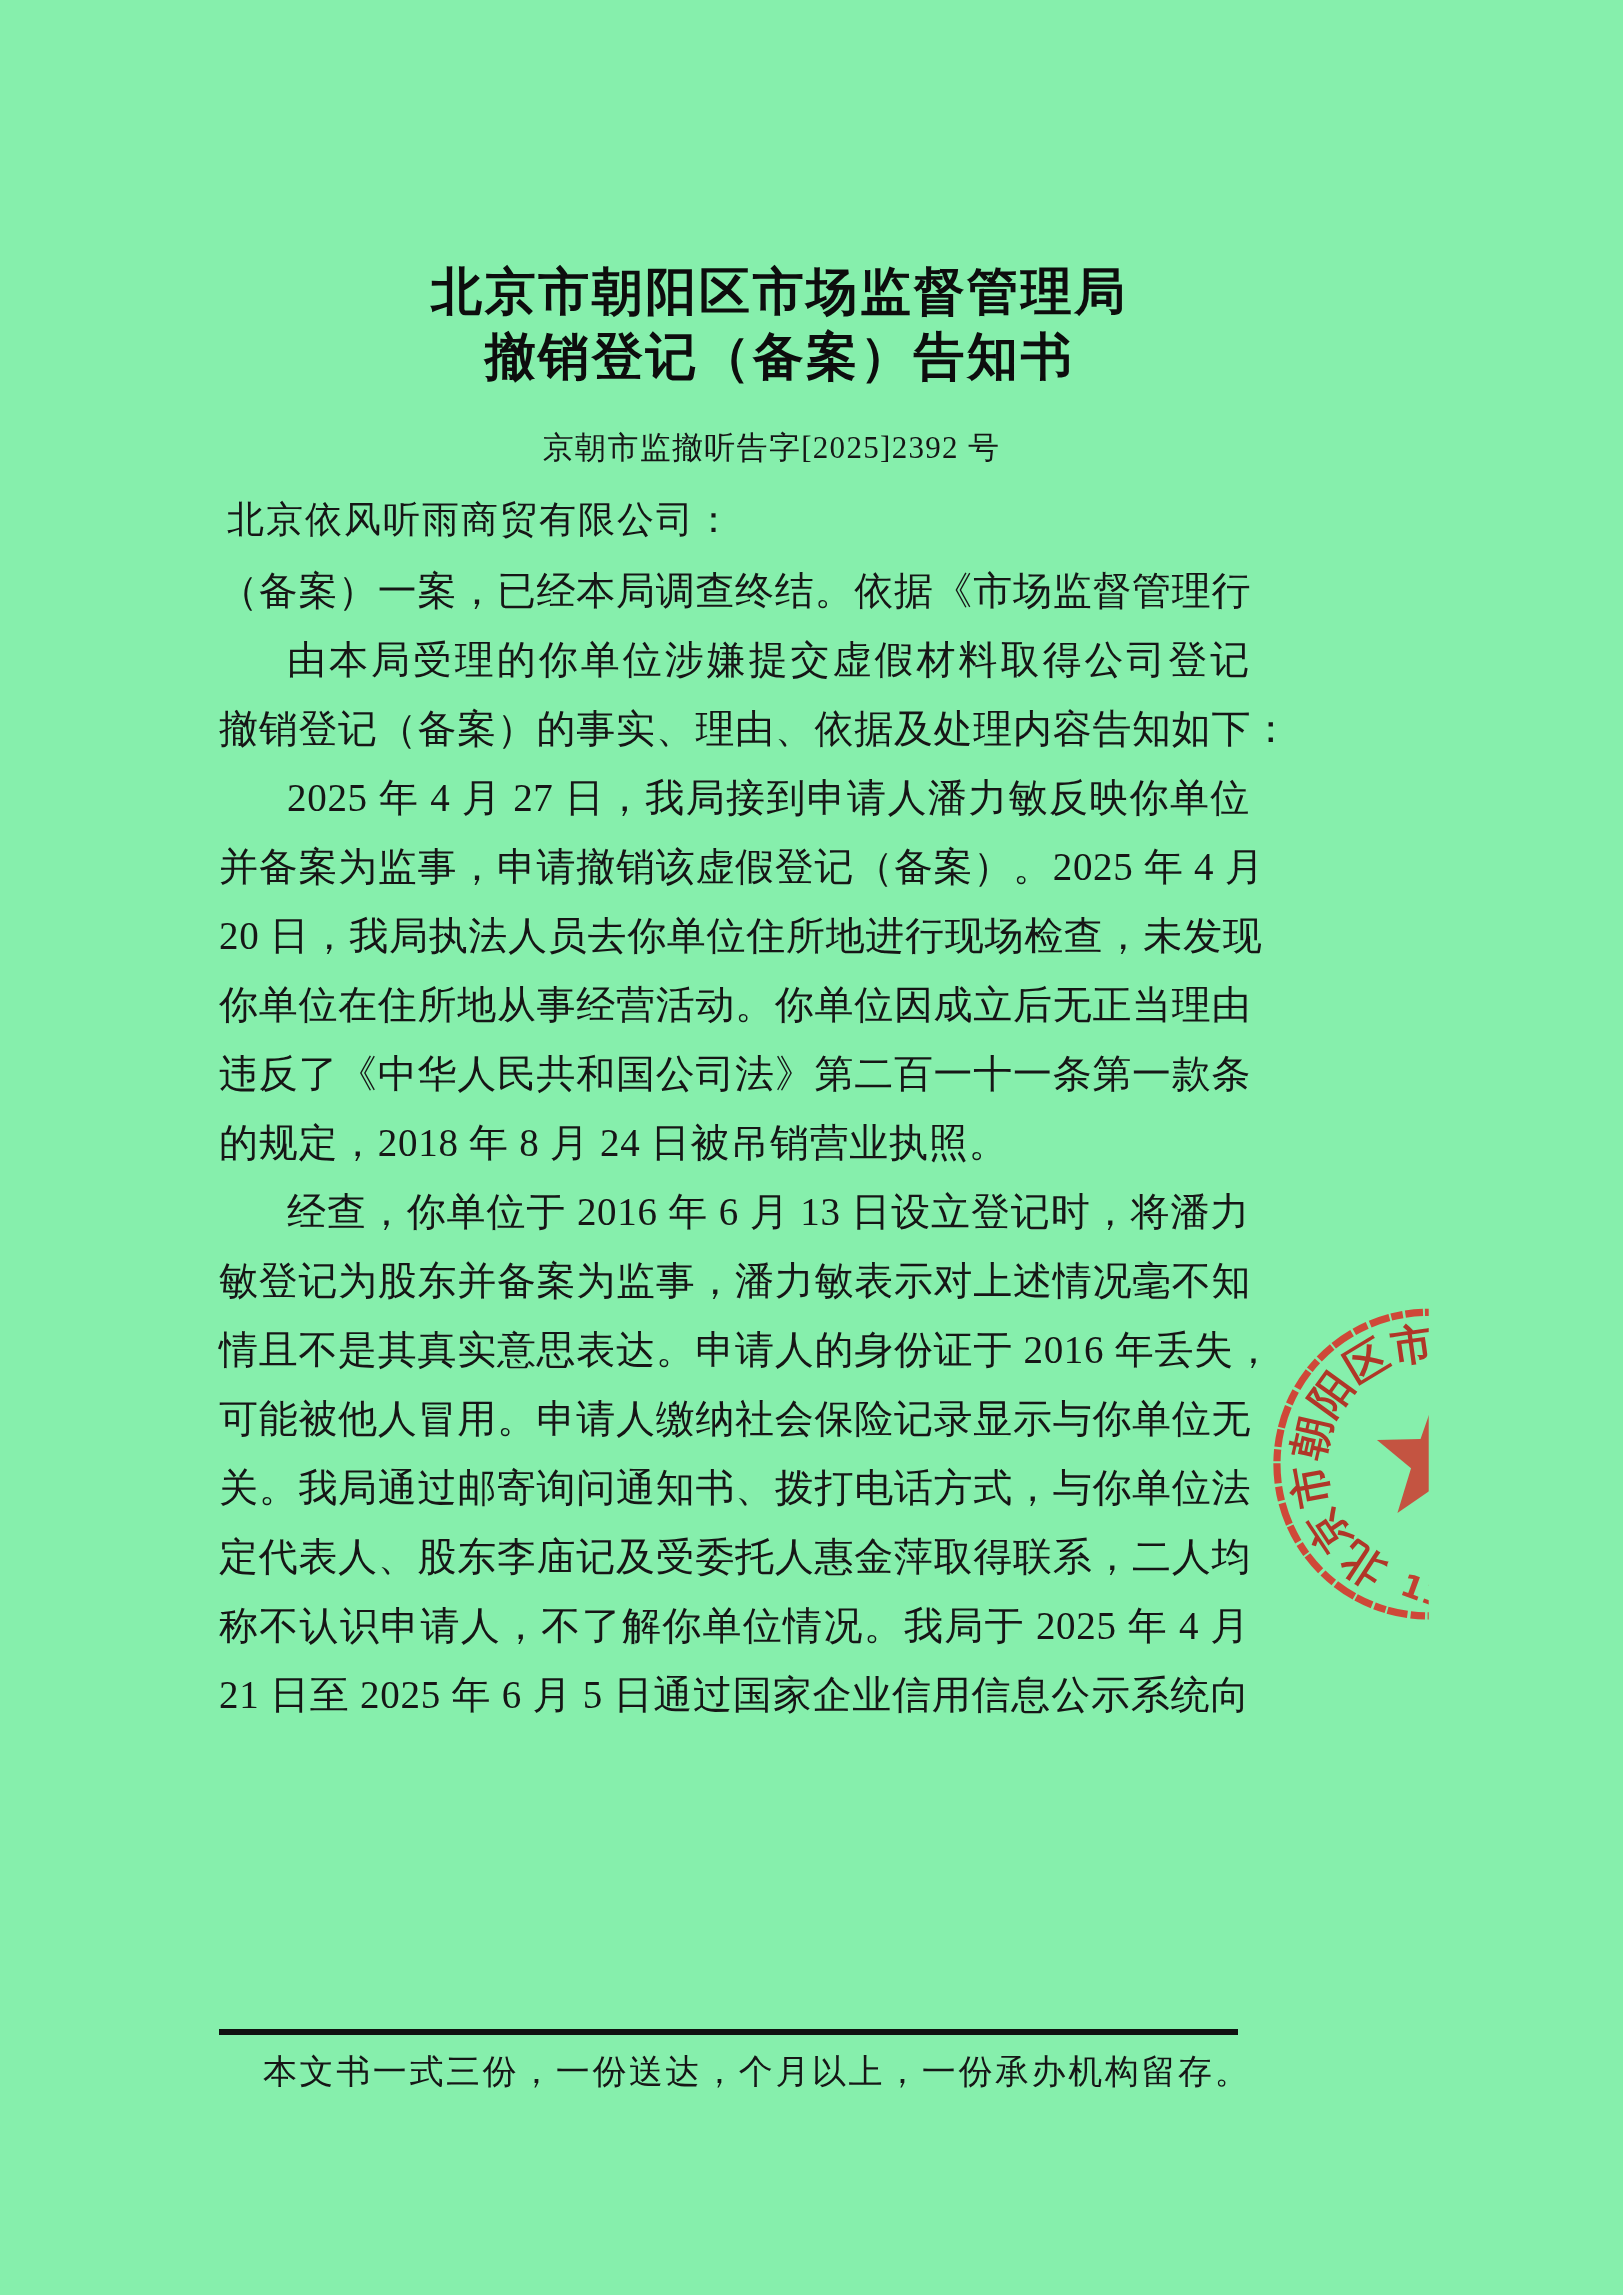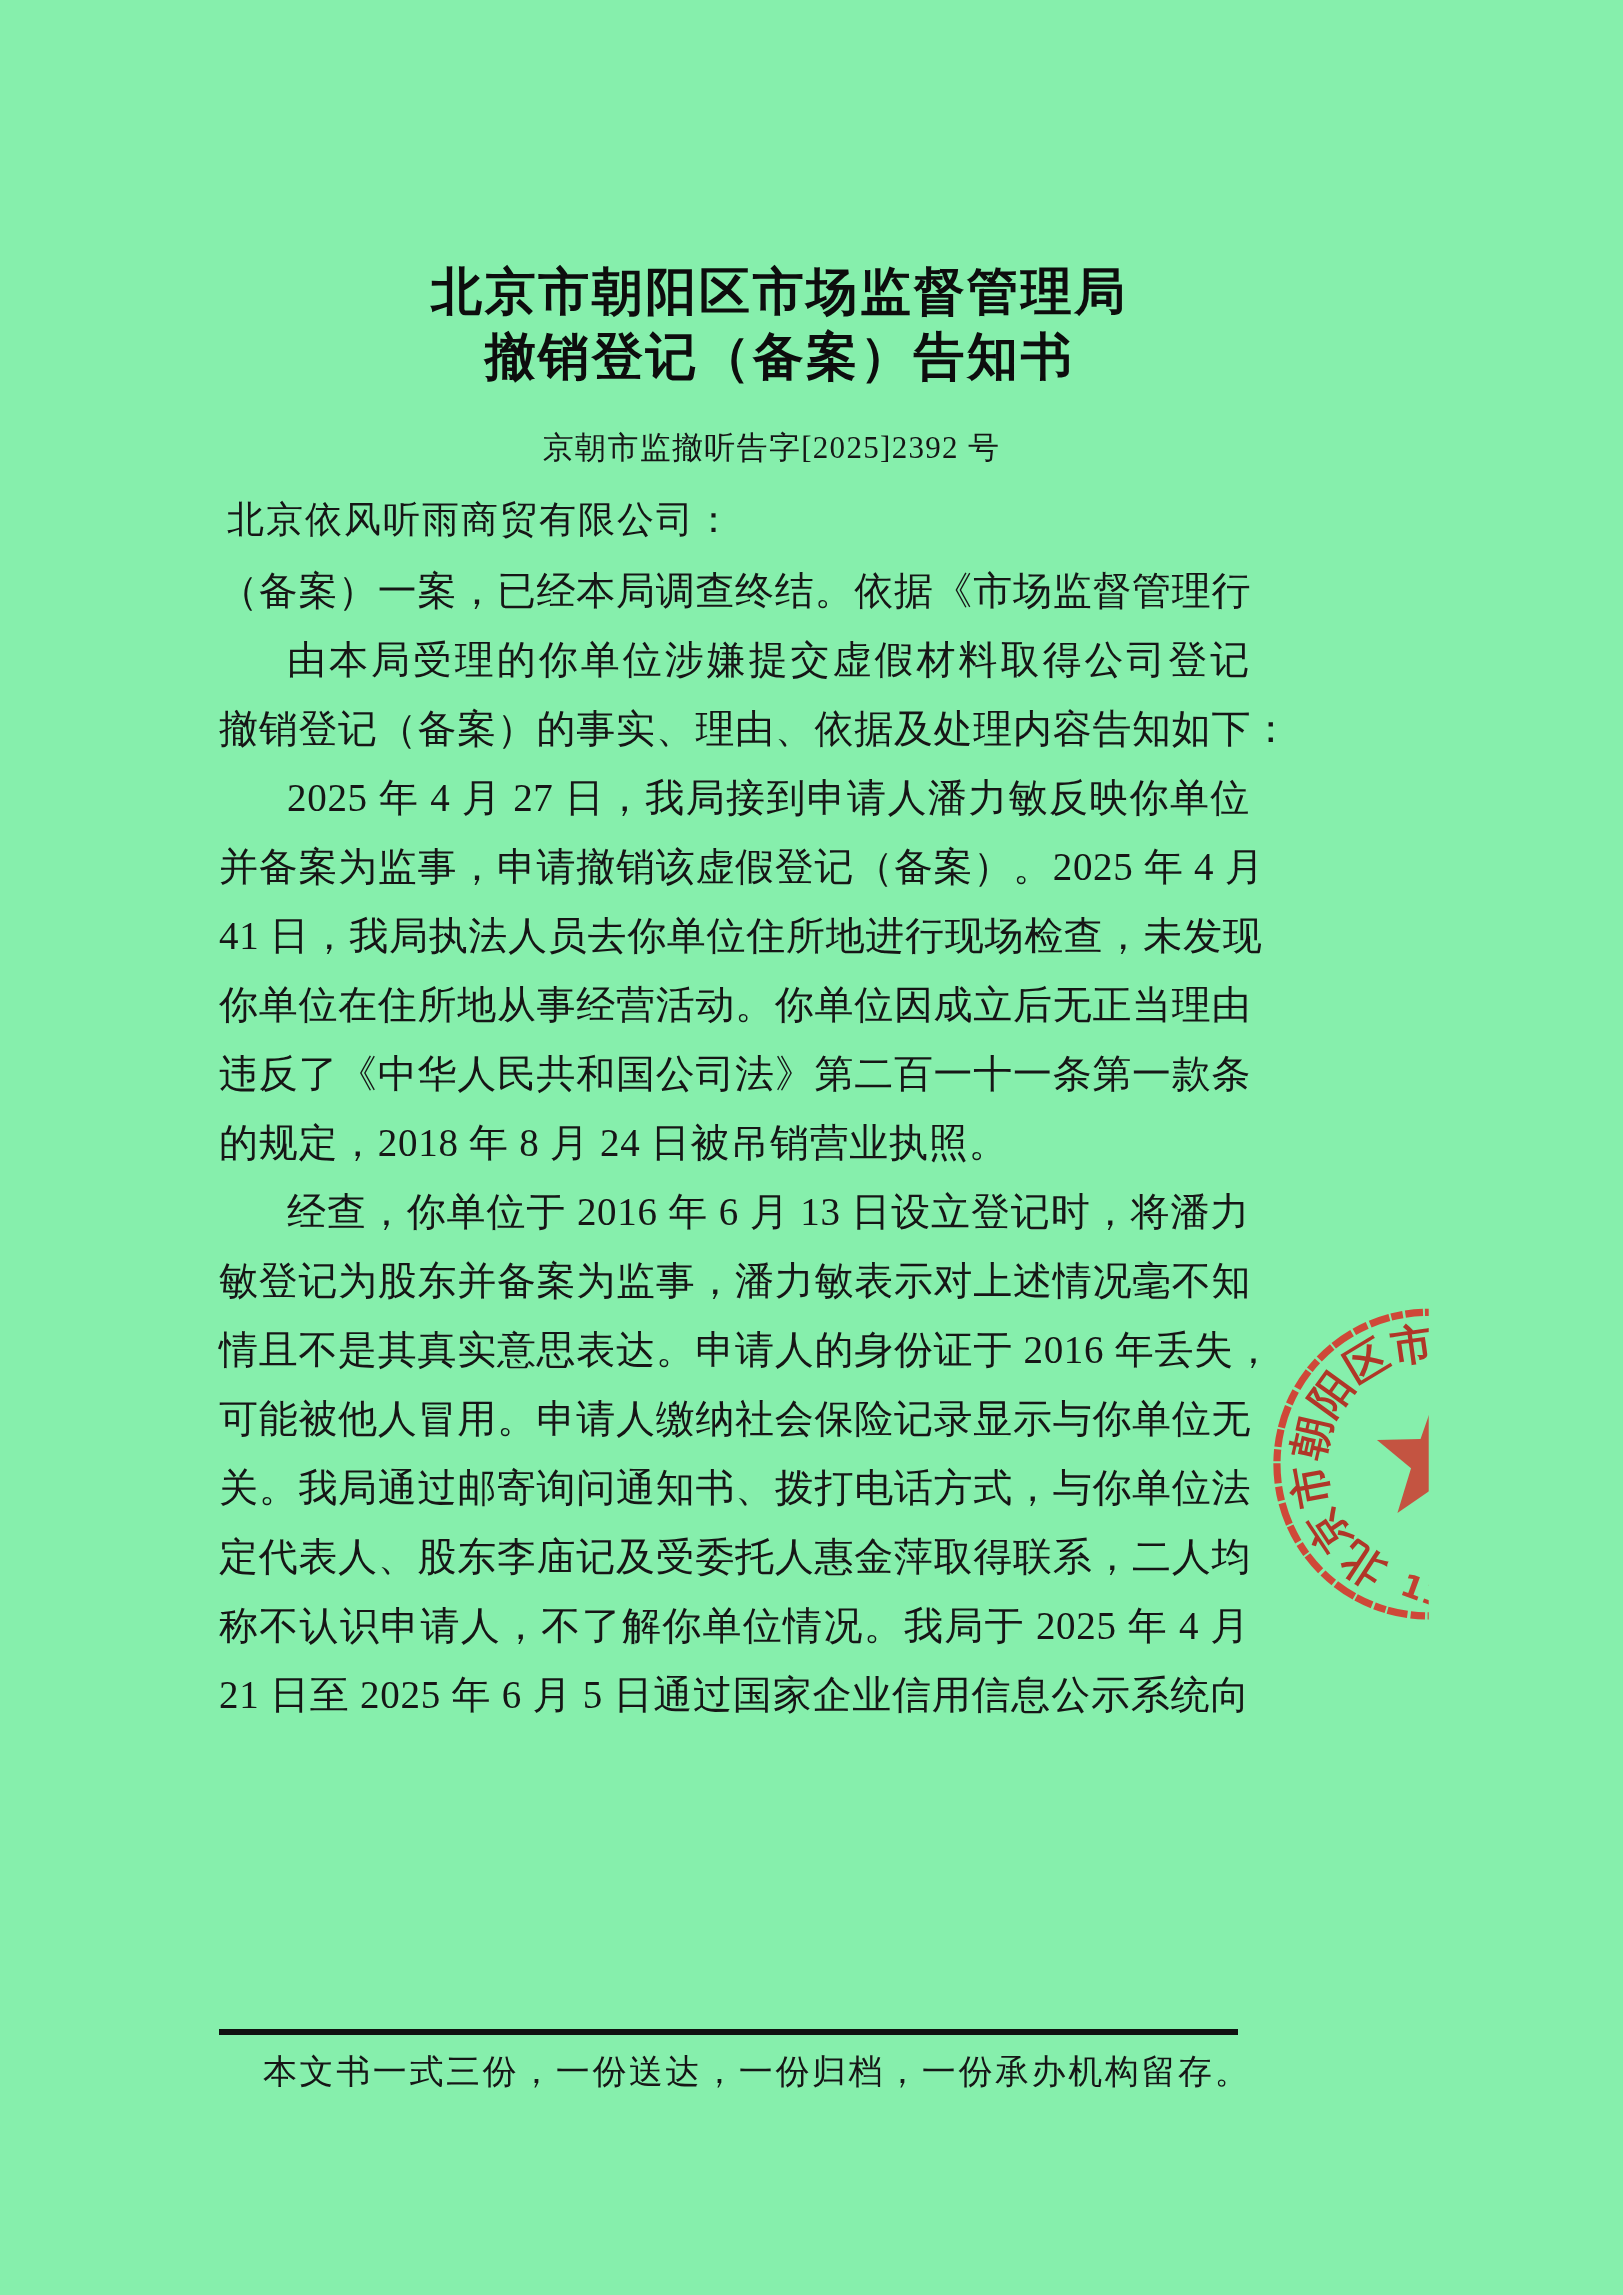--- a/index.html
+++ b/index.html
@@ -105,37 +105,37 @@
 
   <div class="recipient">北京依风听雨商贸有限公司：</div>
 
   <div class="body-text">
     <div class="ln">（备案）一案，已经本局调查终结。依据《市场监督管理行</div>
     <div class="ln indent">由本局受理的你单位涉嫌提交虚假材料取得公司登记</div>
     <div class="ln end">撤销登记（备案）的事实、理由、依据及处理内容告知如下：</div>
 
     <div class="ln indent">2025 年 4 月 27 日，我局接到申请人潘力敏反映你单位</div>
     <div class="ln">并备案为监事，申请撤销该虚假登记（备案）。2025 年 4 月</div>
-    <div class="ln">41 日，我局执法人员去你单位住所地进行现场检查，未发现</div>
+    <div class="ln">20 日，我局执法人员去你单位住所地进行现场检查，未发现</div>
     <div class="ln">你单位在住所地从事经营活动。你单位因成立后无正当理由</div>
     <div class="ln">违反了《中华人民共和国公司法》第二百一十一条第一款条</div>
     <div class="ln end">的规定，2018 年 8 月 24 日被吊销营业执照。</div>
 
     <div class="ln indent">经查，你单位于 2016 年 6 月 13 日设立登记时，将潘力</div>
     <div class="ln">敏登记为股东并备案为监事，潘力敏表示对上述情况毫不知</div>
     <div class="ln">情且不是其真实意思表达。申请人的身份证于 2016 年丢失，</div>
     <div class="ln">可能被他人冒用。申请人缴纳社会保险记录显示与你单位无</div>
     <div class="ln">关。我局通过邮寄询问通知书、拨打电话方式，与你单位法</div>
     <div class="ln">定代表人、股东李庙记及受委托人惠金萍取得联系，二人均</div>
     <div class="ln">称不认识申请人，不了解你单位情况。我局于 2025 年 4 月</div>
     <div class="ln">21 日至 2025 年 6 月 5 日通过国家企业信用信息公示系统向</div>
   </div>
 
   <div class="foot-rule"></div>
-  <div class="foot-note">本文书一式三份，一份送达，一份归档，一份承办机构留存。</div>
+  <div class="foot-note">本文书一式三份，一份送达，个月以上，一份承办机构留存。</div>
 
   <svg class="seal-svg" viewBox="0 0 2481 3508">
     <defs>
       <clipPath id="sealCut">
         <rect x="1900" y="1975" width="284" height="530"></rect>
       </clipPath>
     </defs>
     <g clip-path="url(#sealCut)" opacity="0.92">
       <circle cx="2184" cy="2238" r="232" fill="none" stroke="#d63a2e" stroke-width="11" stroke-dasharray="27 3 34 4 22 5 31 3 18 4"></circle>
       <path id="sealTextPath" fill="none" d="M 2123.3 2388.2 A 162 162 0 1 1 2283.7 2365.7"></path>

